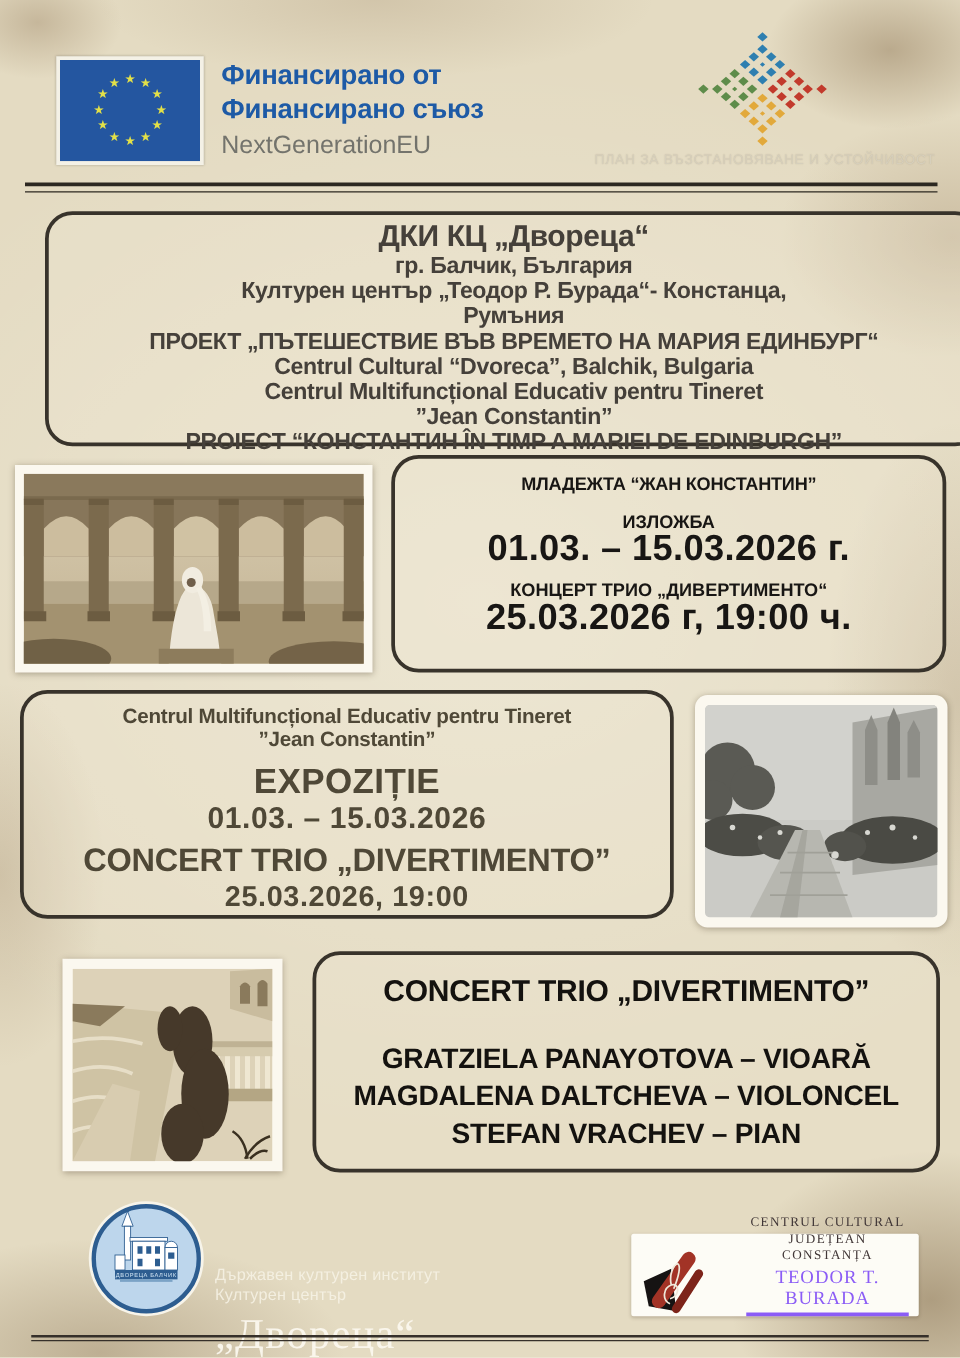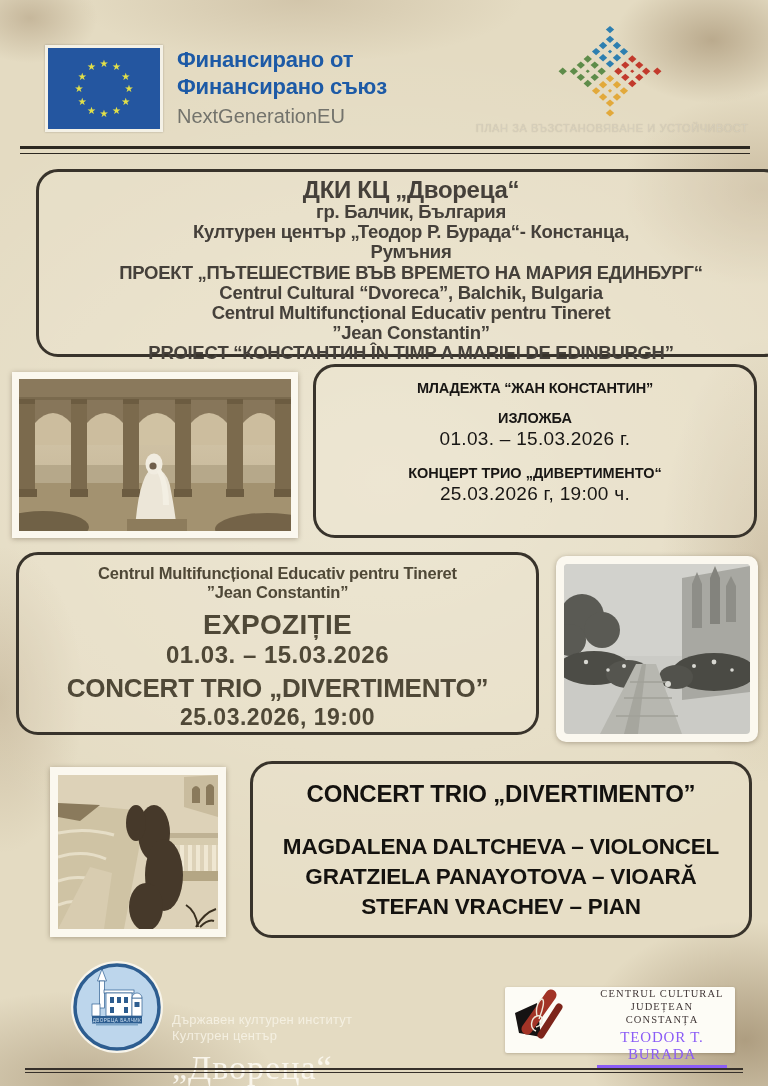--- a/index.html
+++ b/index.html
@@ -31,21 +31,21 @@
   .rule-top{left:20px;top:146px;width:730px;height:4px;border-top:3.5px solid #2c2821;border-bottom:1.5px solid #2c2821;}
   .rule-bottom{left:25px;top:1068px;width:718px;height:2px;border-top:2px solid #36302a;border-bottom:1px solid #36302a;}
   
   .box{box-sizing:border-box;border:3px solid #38332b;border-radius:22px;text-align:center;background:rgba(238,231,211,.25);}
   .box1{left:36px;top:169px;width:750px;height:188px;padding-top:5px;color:#45403a;}
   .box1 .tb-big{font-size:24px;font-weight:bold;line-height:25px;letter-spacing:-.3px;}
   .box1 .tb-line{font-size:18.5px;font-weight:bold;line-height:20.2px;letter-spacing:-.3px;}
   .box2{left:313px;top:364px;width:444px;height:174px;padding:13px 18px;color:#181614;}
   .box2 .b2-title{font-size:14.5px;font-weight:bold;line-height:17px;letter-spacing:-.2px;}
   .box2 .b2-label{font-size:14.5px;font-weight:bold;margin-top:13px;}
-  .box2 .b2-date{font-size:19px;font-weight:normal;line-height:26px;letter-spacing:.3px;}
+  .box2 .b2-date{font-size:29px;font-weight:bold;line-height:26px;letter-spacing:.3px;}
   .box3{left:16px;top:552px;width:523px;height:183px;padding-top:9px;color:#4f4837;}
   .box3 .b3-org{font-size:16.5px;font-weight:bold;line-height:18.5px;letter-spacing:-.2px;}
   .box3 .b3-expo{font-size:28px;font-weight:bold;line-height:33px;margin-top:7px;letter-spacing:.3px;}
   .box3 .b3-edate{font-size:24px;font-weight:bold;line-height:27px;letter-spacing:.5px;}
   .box3 .b3-ctitle{font-size:26px;font-weight:bold;line-height:31px;margin-top:5px;letter-spacing:-.2px;}
   .box3 .b3-cdate{font-size:23px;font-weight:bold;line-height:26px;letter-spacing:.5px;}
   .box4{left:250px;top:761px;width:502px;height:177px;padding-top:16px;color:#14120f;}
   .box4 .b4-title{font-size:24px;font-weight:bold;letter-spacing:-.2px;}
   .box4 .b4-performers{margin-top:24px;}
   .box4 .b4-line{font-size:22.5px;font-weight:bold;line-height:30px;letter-spacing:-.2px;}
@@ -54,21 +54,21 @@
   .photo svg{display:block;}
   .photo1{left:12px;top:372px;width:286px;height:166px;padding:7px;}
   .photo2{left:556px;top:556px;width:202px;height:186px;padding:8px;border-radius:10px;}
   .photo2 svg{border-radius:4px;}
   .photo3{left:50px;top:767px;width:176px;height:170px;padding:8px;}
   
   .palace-badge{left:70px;top:960px;width:94px;height:94px;}
   .dvoreca-text{left:172px;top:974px;color:rgba(248,244,232,.82);margin-top:38px;}
   .dvoreca-text .sm{font-size:13px;line-height:16px;letter-spacing:.2px;}
   .dvoreca-text .name{font-family:"Liberation Serif",serif;font-size:34px;color:rgba(252,249,240,.92);margin-top:5px;letter-spacing:1px;}
-  .burada{left:505px;top:987px;width:230px;height:66px;background:#fdfcf6;border-radius:2px;display:flex;align-items:flex-start;box-shadow:0 1px 3px rgba(60,45,25,.25);gap:32px;}
+  .burada{left:505px;top:987px;width:230px;height:66px;background:#fdfcf6;border-radius:2px;display:flex;align-items:flex-end;box-shadow:0 1px 3px rgba(60,45,25,.25);gap:32px;}
   .burada-brush{margin-left:6px;flex:0 0 auto;}
   .burada-text{flex:1;text-align:center;font-family:"Liberation Serif",serif;color:#413737;padding-right:8px;}
   .burada-text .t1{font-size:10.5px;letter-spacing:1.1px;line-height:13px;}
   .burada-text .t3{display:inline-block;font-size:15px;letter-spacing:.8px;color:#8b5cf6;margin-top:3px;padding:0 4px 2px 4px;border-bottom:3px solid #8b5cf6;}
 </style>
 </head>
 <body>
 
 <div class="poster">
 
@@ -281,22 +281,22 @@
         <path d="M138 152 Q146 138 158 134"></path>
           <path d="M140 152 Q138 136 128 130"></path>
           <path d="M142 152 Q150 144 156 146"></path>
       </g>
     </svg>
   </div>
 
   <div class="abs box box4">
     <div class="b4-title">CONCERT TRIO „DIVERTIMENTO”</div>
     <div class="b4-performers">
+      <div class="b4-line">GRATZIELA PANAYOTOVA – VIOARĂ</div>
       <div class="b4-line">MAGDALENA DALTCHEVA – VIOLONCEL</div>
-      <div class="b4-line">GRATZIELA PANAYOTOVA – VIOARĂ</div>
       <div class="b4-line">STEFAN VRACHEV – PIAN</div>
     </div>
   </div>
 
   <div class="abs palace-badge">
     <svg width="94" height="94" viewBox="0 0 94 94">
       <circle cx="47" cy="47" r="46" fill="#f7f4ea"></circle>
       <circle cx="47" cy="47" r="42" fill="#bdd6ec" stroke="#2d5d90" stroke-width="3.5"></circle>
       <g stroke="#2d5d90" stroke-width=".7" fill="#ffffff">
         <polygon points="27.5,21 36.5,21 32,9"></polygon>

